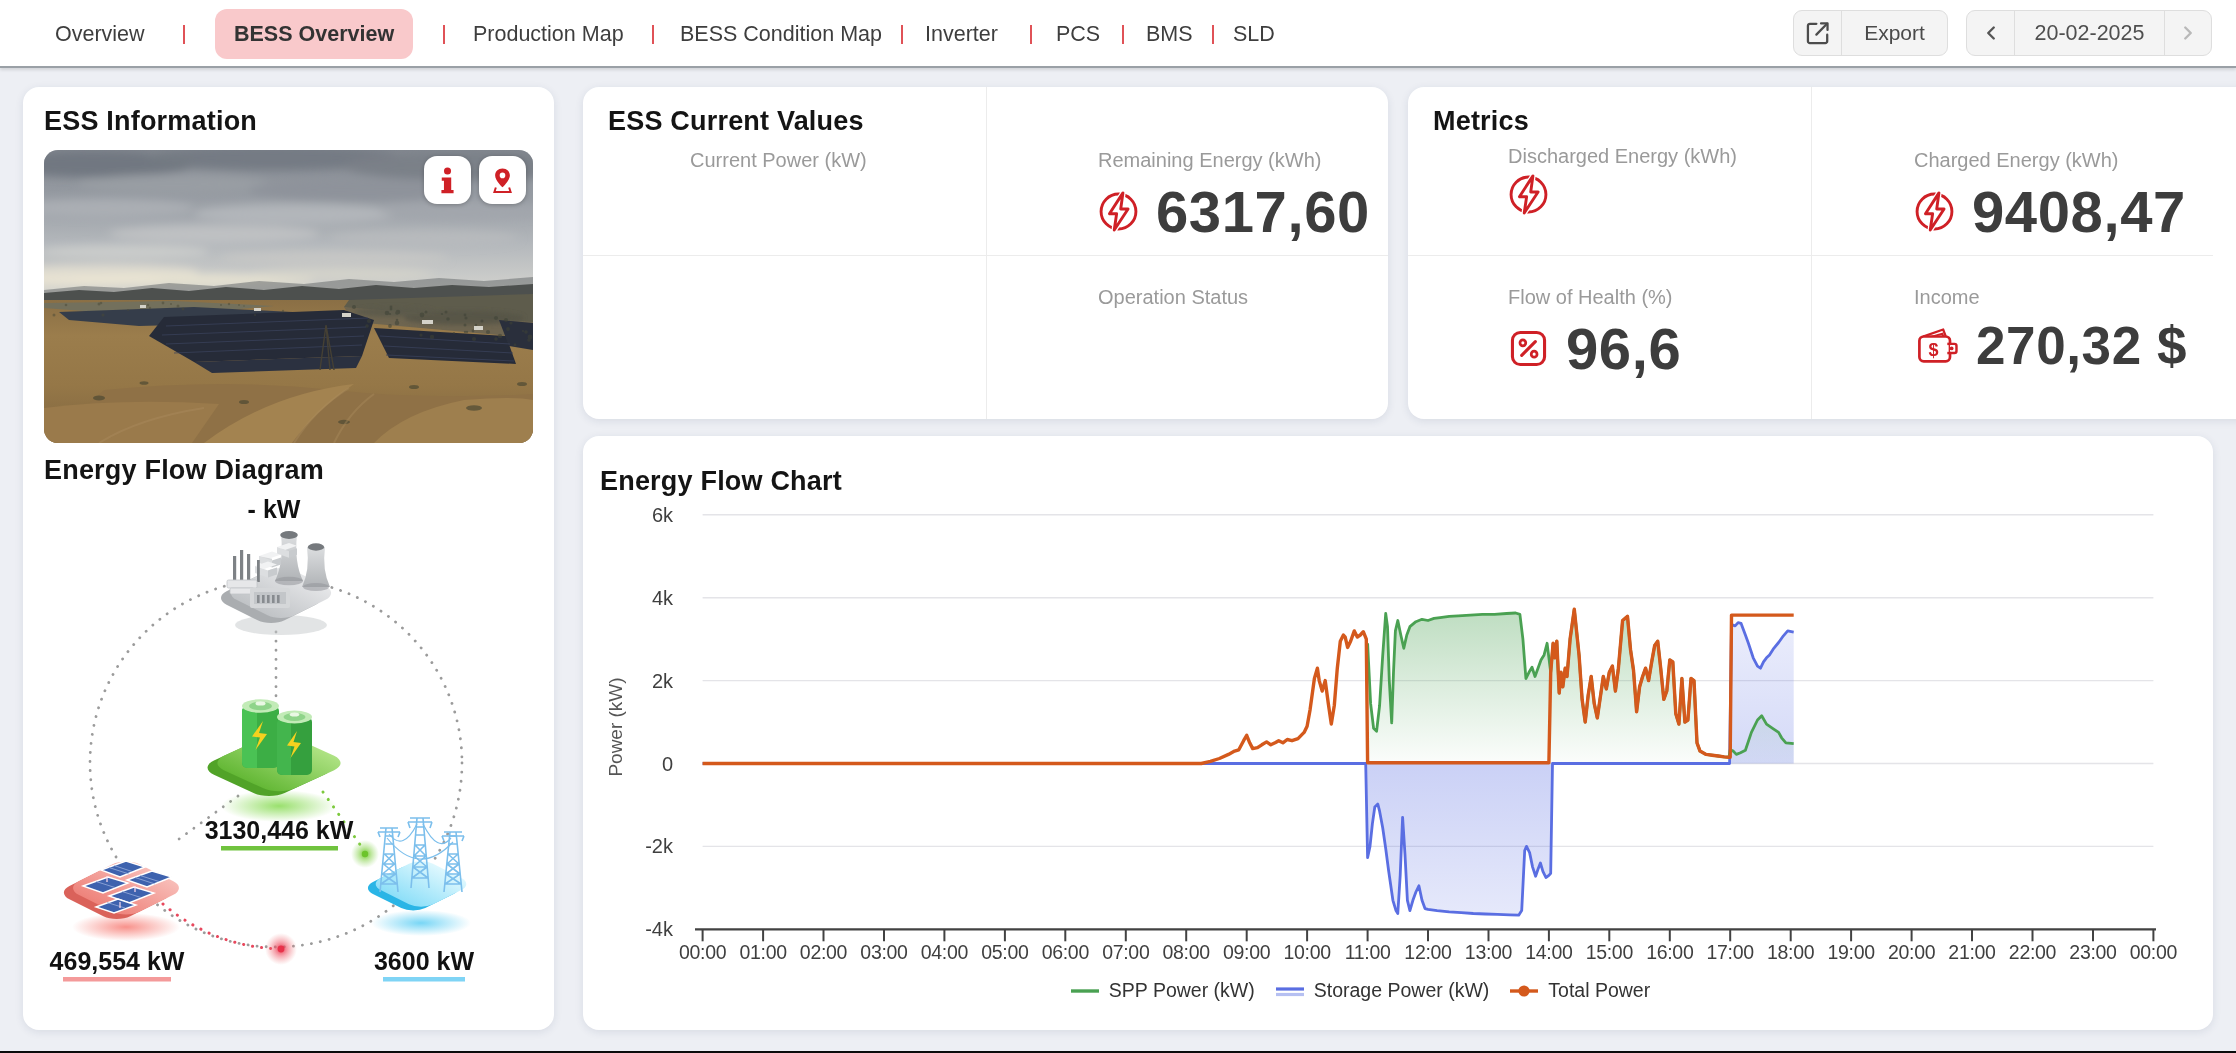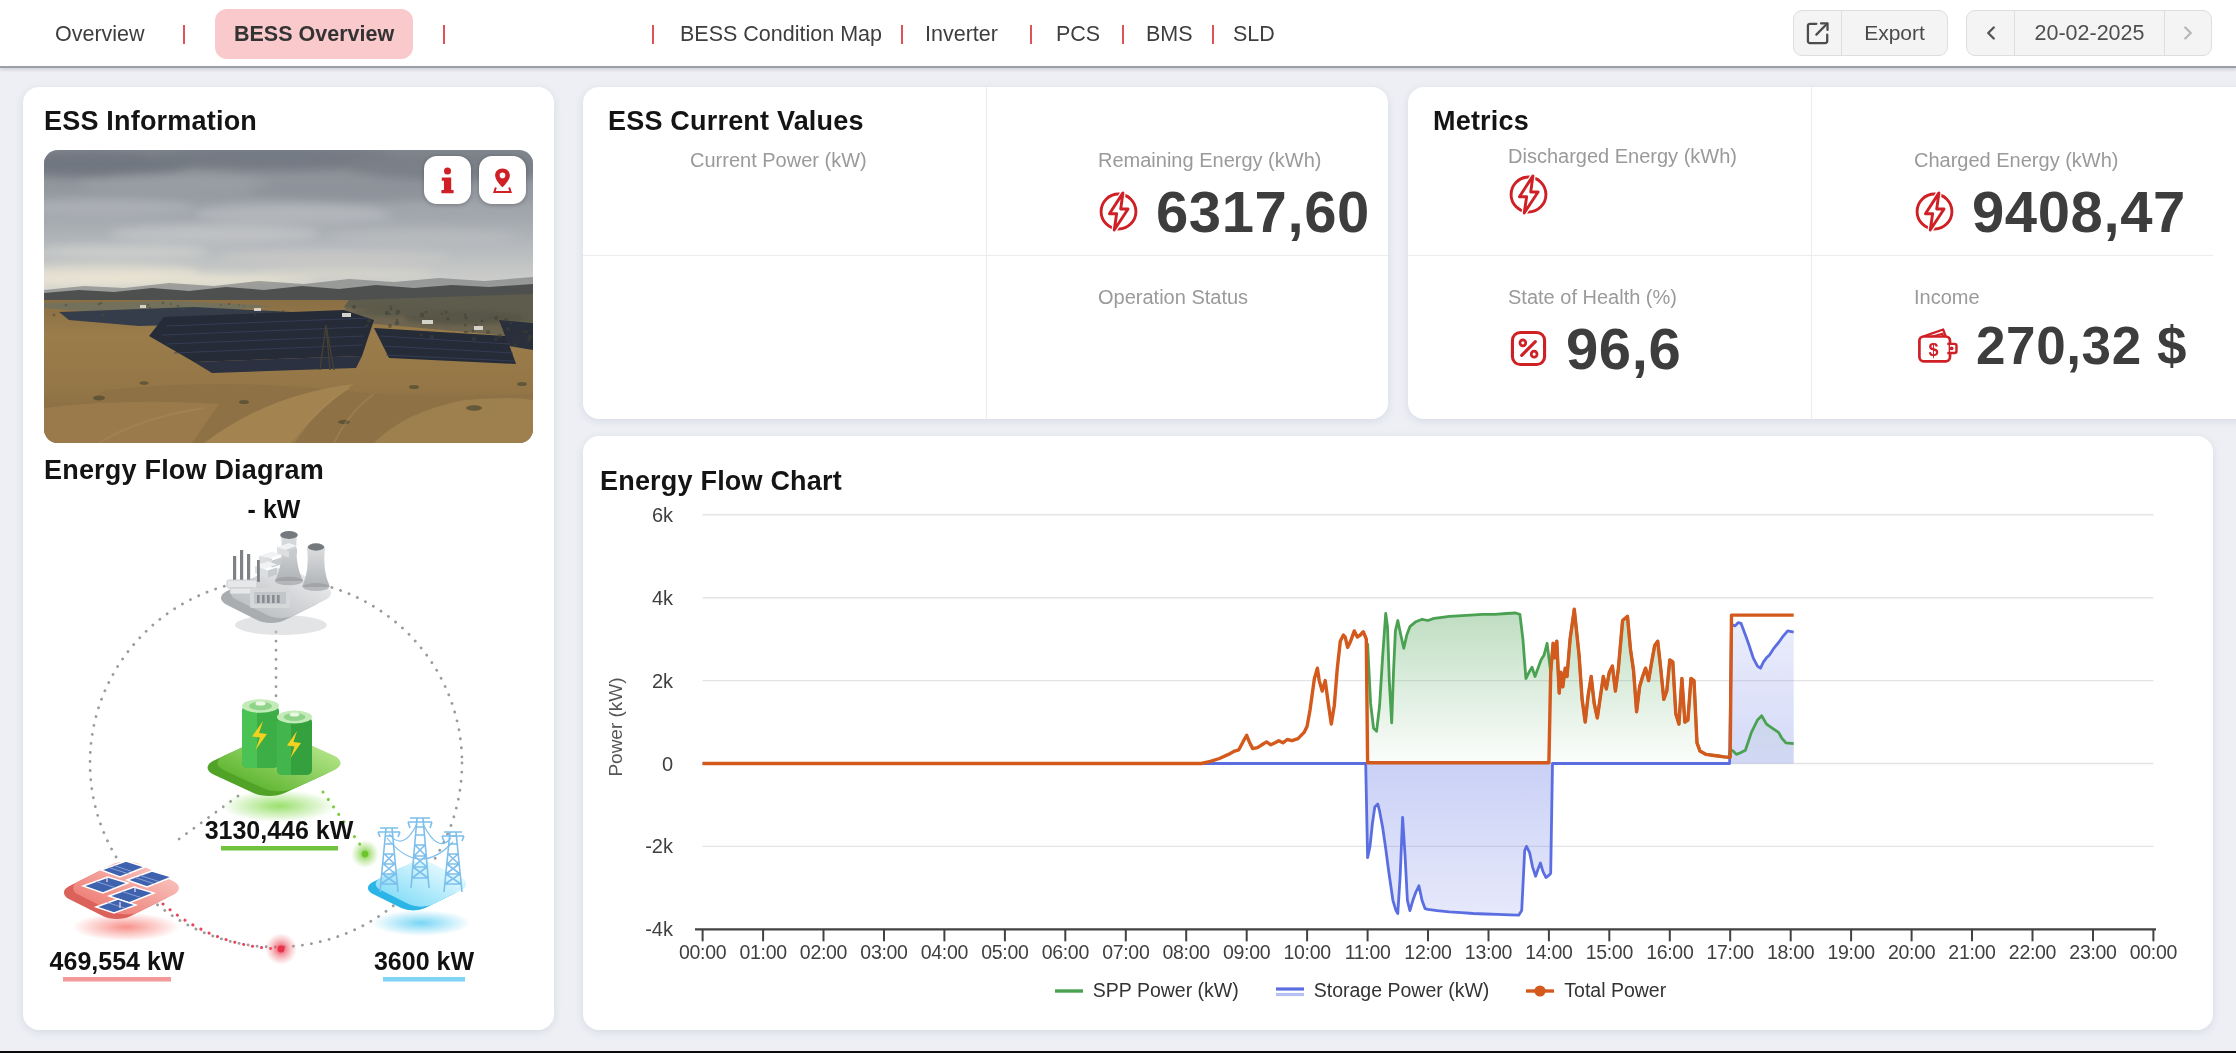--- a/index.html
+++ b/index.html
@@ -14,20 +14,21 @@
 .gbtn { position:absolute; top:10px; height:46px; background:#f4f4f4; border:1px solid #dedede; border-radius:9px; display:flex; align-items:center; }
 .gseg { height:100%; display:flex; align-items:center; justify-content:center; }
 .gdiv { width:1px; height:100%; background:#dedede; }
 </style></head>
 <body>
 <div style="position:absolute;left:0;top:0;width:2236px;height:68px;background:#fff;border-bottom:2px solid #9aa0a6;box-shadow:0 2px 3px rgba(0,0,0,0.12);">
 <div class="navtxt" style="left:55px;">Overview</div>
     <div class="navsep" style="left:183px;"></div>
     <div class="navpill" style="left:215px;">BESS Overview</div>
     <div class="navsep" style="left:443px;"></div>
+    <div class="navtxt" style="left:473px;">Production Map</div>
     <div class="navsep" style="left:652px;"></div>
     <div class="navtxt" style="left:680px;">BESS Condition Map</div>
     <div class="navsep" style="left:901px;"></div>
     <div class="navtxt" style="left:925px;">Inverter</div>
     <div class="navsep" style="left:1030px;"></div>
     <div class="navtxt" style="left:1056px;">PCS</div>
     <div class="navsep" style="left:1122px;"></div>
     <div class="navtxt" style="left:1146px;">BMS</div>
     <div class="navsep" style="left:1212px;"></div>
     <div class="navtxt" style="left:1233px;">SLD</div>
@@ -460,21 +461,21 @@
 <div class="mrow">
         <svg width="41" height="41" viewBox="0 0 24 24">
           <circle cx="12" cy="12" r="10.2" fill="none" stroke="#cf2026" stroke-width="1.7"></circle>
           <polygon points="14.6,1.1 6.7,13.3 10.9,13.3 9.5,22.8 17.6,10.5 13.3,10.5" fill="#fff" stroke="#fff" stroke-width="3.2" stroke-linejoin="round"></polygon>
           <polygon points="14.6,1.1 6.7,13.3 10.9,13.3 9.5,22.8 17.6,10.5 13.3,10.5" fill="none" stroke="#cf2026" stroke-width="1.7" stroke-linejoin="round"></polygon>
         </svg>
         <span class="mval" style="font-size:58px;">9408,47</span>
       </div>
 </div>
 <div style="position:absolute;left:100px;top:199px;">
-<div class="mlabel">State of Health (%)</div>
+<div class="mlabel">Flow of Health (%)</div>
 <div class="mrow">
         <svg width="41" height="41" viewBox="0 0 24 24">
           <rect x="2.6" y="2.6" width="18.8" height="18.8" rx="4.6" fill="none" stroke="#cf2026" stroke-width="1.8"></rect>
           <line x1="8" y1="16" x2="16" y2="8" stroke="#cf2026" stroke-width="1.8" stroke-linecap="round"></line>
           <circle cx="8.7" cy="8.7" r="1.7" fill="none" stroke="#cf2026" stroke-width="1.6"></circle>
           <circle cx="15.3" cy="15.3" r="1.7" fill="none" stroke="#cf2026" stroke-width="1.6"></circle>
         </svg>
         <span class="mval" style="font-size:58px;">96,6</span>
       </div>
 </div>
@@ -576,21 +577,21 @@
         <text x="90" y="417.4" text-anchor="end" font-size="20" fill="#3f3f3f">-2k</text>
         <text x="90" y="500.3" text-anchor="end" font-size="20" fill="#3f3f3f">-4k</text>
 <text x="39" y="291" text-anchor="middle" font-size="19" fill="#555" transform="rotate(-90 39 291)">Power (kW)</text>
 <path d="M784.6 207.3L787.6 267.4L790.6 292.3L793.6 295.2L796.6 269.5L799.7 219.7L802.7 177.5L804.5 190.7L806.3 244.6L808.7 286.9L810.5 236.3L812.4 194.9L814.8 184.5L817.8 199.0L820.8 212.3L823.8 199.0L826.9 190.7L832.9 185.7L839.0 183.3L845.0 184.5L851.0 182.4L857.1 181.6L866.2 180.4L875.2 179.9L887.3 179.1L899.4 178.3L911.5 178.3L923.6 177.5L932.7 177.0L936.9 178.3L939.9 203.1L942.9 242.5L946.0 236.3L949.0 231.3L952.0 240.5L955.0 232.2L958.0 223.9L961.1 218.9L964.1 207.3L965.9 221.8L967.7 236.3L970.1 207.3L971.9 221.8L973.8 205.2L976.2 257.0L978.0 236.3L979.8 250.8L982.2 232.2L984.0 240.5L987.1 203.1L991.3 173.3L996.1 219.7L999.1 263.3L1002.2 286.1L1005.2 259.1L1008.2 240.5L1011.2 267.4L1014.3 281.9L1017.3 261.2L1020.3 240.5L1023.3 252.9L1026.3 236.3L1029.4 230.1L1032.4 255.0L1035.4 232.2L1039.6 184.5L1044.5 180.4L1047.5 213.5L1050.5 234.2L1053.6 275.7L1056.6 250.8L1059.6 240.5L1062.6 232.2L1065.6 244.6L1068.7 225.9L1071.7 209.4L1074.7 205.2L1077.7 232.2L1080.8 263.3L1083.8 255.0L1086.8 223.9L1089.8 225.9L1092.8 277.8L1095.9 288.1L1098.9 242.5L1101.9 286.1L1104.9 284.0L1108.0 242.5L1111.0 244.6L1114.0 306.8L1117.0 315.1L1123.1 318.4L1129.1 319.2L1135.2 320.0L1141.2 320.9L1146.0 321.3L1147.2 313.8L1150.3 315.1L1153.3 318.4L1157.5 316.7L1162.4 314.2L1168.4 296.4L1174.5 284.0L1178.7 279.8L1183.5 288.1L1189.6 292.3L1195.6 296.4L1198.6 301.8L1202.9 306.8L1210.7 307.6L1210.7 327.5L784.6 327.5Z" fill="url(#gfill)" stroke="none"></path>
 <path d="M782.7 327.5L784.6 421.6L787.0 410.4L789.4 387.6L791.8 371.0L794.8 368.1L796.6 375.2L799.7 391.7L802.7 412.5L805.7 435.3L809.9 464.3L813.0 474.6L814.8 477.5L817.2 439.4L819.6 381.4L822.0 418.7L824.4 464.3L826.9 474.6L829.9 464.3L832.9 456.0L835.9 449.8L839.0 464.3L842.0 472.6L845.0 473.4L854.1 474.6L866.2 475.9L878.2 476.7L890.3 477.5L902.4 478.0L914.5 478.4L926.6 478.8L935.7 479.2L938.7 474.6L941.7 414.5L943.5 410.4L946.6 416.6L949.6 431.1L952.6 440.2L955.0 433.2L957.4 427.0L959.9 435.3L962.9 441.5L965.9 439.4L967.7 437.3L969.5 327.5L969.5 327.5L782.7 327.5Z" fill="url(#bnfill)" stroke="none"></path>
 <path d="M1146.6 327.5L1148.5 188.6L1152.1 189.9L1155.1 186.6L1158.1 187.4L1162.4 199.0L1165.4 207.3L1170.2 221.8L1174.5 230.1L1177.5 232.2L1180.5 225.9L1183.5 221.8L1186.5 218.9L1190.8 212.3L1195.6 206.5L1200.4 199.8L1204.7 194.9L1210.7 196.1L1210.7 327.5L1146.6 327.5Z" fill="url(#bpfill)" stroke="none"></path>
 <path d="M119.6 327.5L782.7 327.5L784.6 421.6L787.0 410.4L789.4 387.6L791.8 371.0L794.8 368.1L796.6 375.2L799.7 391.7L802.7 412.5L805.7 435.3L809.9 464.3L813.0 474.6L814.8 477.5L817.2 439.4L819.6 381.4L822.0 418.7L824.4 464.3L826.9 474.6L829.9 464.3L832.9 456.0L835.9 449.8L839.0 464.3L842.0 472.6L845.0 473.4L854.1 474.6L866.2 475.9L878.2 476.7L890.3 477.5L902.4 478.0L914.5 478.4L926.6 478.8L935.7 479.2L938.7 474.6L941.7 414.5L943.5 410.4L946.6 416.6L949.6 431.1L952.6 440.2L955.0 433.2L957.4 427.0L959.9 435.3L962.9 441.5L965.9 439.4L967.7 437.3L969.5 327.5L1146.6 327.5L1148.5 188.6L1152.1 189.9L1155.1 186.6L1158.1 187.4L1162.4 199.0L1165.4 207.3L1170.2 221.8L1174.5 230.1L1177.5 232.2L1180.5 225.9L1183.5 221.8L1186.5 218.9L1190.8 212.3L1195.6 206.5L1200.4 199.8L1204.7 194.9L1210.7 196.1" fill="none" stroke="#5a6ee2" stroke-width="2.8" stroke-linejoin="round"></path>
 <path d="M784.6 207.3L787.6 267.4L790.6 292.3L793.6 295.2L796.6 269.5L799.7 219.7L802.7 177.5L804.5 190.7L806.3 244.6L808.7 286.9L810.5 236.3L812.4 194.9L814.8 184.5L817.8 199.0L820.8 212.3L823.8 199.0L826.9 190.7L832.9 185.7L839.0 183.3L845.0 184.5L851.0 182.4L857.1 181.6L866.2 180.4L875.2 179.9L887.3 179.1L899.4 178.3L911.5 178.3L923.6 177.5L932.7 177.0L936.9 178.3L939.9 203.1L942.9 242.5L946.0 236.3L949.0 231.3L952.0 240.5L955.0 232.2L958.0 223.9L961.1 218.9L964.1 207.3L965.9 221.8L967.7 236.3L970.1 207.3L971.9 221.8L973.8 205.2L976.2 257.0L978.0 236.3L979.8 250.8L982.2 232.2L984.0 240.5L987.1 203.1L991.3 173.3L996.1 219.7L999.1 263.3L1002.2 286.1L1005.2 259.1L1008.2 240.5L1011.2 267.4L1014.3 281.9L1017.3 261.2L1020.3 240.5L1023.3 252.9L1026.3 236.3L1029.4 230.1L1032.4 255.0L1035.4 232.2L1039.6 184.5L1044.5 180.4L1047.5 213.5L1050.5 234.2L1053.6 275.7L1056.6 250.8L1059.6 240.5L1062.6 232.2L1065.6 244.6L1068.7 225.9L1071.7 209.4L1074.7 205.2L1077.7 232.2L1080.8 263.3L1083.8 255.0L1086.8 223.9L1089.8 225.9L1092.8 277.8L1095.9 288.1L1098.9 242.5L1101.9 286.1L1104.9 284.0L1108.0 242.5L1111.0 244.6L1114.0 306.8L1117.0 315.1L1123.1 318.4L1129.1 319.2L1135.2 320.0L1141.2 320.9L1146.0 321.3L1147.2 313.8L1150.3 315.1L1153.3 318.4L1157.5 316.7L1162.4 314.2L1168.4 296.4L1174.5 284.0L1178.7 279.8L1183.5 288.1L1189.6 292.3L1195.6 296.4L1198.6 301.8L1202.9 306.8L1210.7 307.6" fill="none" stroke="#4aa152" stroke-width="2.8" stroke-linejoin="round"></path>
 <path d="M119.6 327.5L618.3 327.5L627.4 325.4L636.4 322.5L645.5 318.4L651.6 315.1L655.8 313.8L660.6 304.7L663.7 299.3L666.7 306.8L669.7 312.6L674.5 311.7L678.8 308.8L683.6 305.9L687.8 308.8L692.1 306.8L695.7 304.7L699.9 306.8L704.2 303.5L709.0 304.7L715.0 302.6L721.1 296.4L724.1 290.2L727.1 273.6L731.4 242.5L734.4 232.2L736.2 244.6L739.2 255.0L742.2 244.6L745.3 267.4L748.3 288.1L751.3 269.5L754.3 232.2L757.3 205.2L760.4 199.0L762.2 201.1L764.6 211.4L767.6 205.2L771.3 194.9L774.3 201.1L777.3 199.0L780.3 195.7L783.3 203.1L784.6 326.7L965.9 326.7L967.7 236.3L970.1 207.3L971.9 221.8L973.8 205.2L976.2 257.0L978.0 236.3L979.8 250.8L982.2 232.2L984.0 240.5L987.1 203.1L991.3 173.3L996.1 219.7L999.1 263.3L1002.2 286.1L1005.2 259.1L1008.2 240.5L1011.2 267.4L1014.3 281.9L1017.3 261.2L1020.3 240.5L1023.3 252.9L1026.3 236.3L1029.4 230.1L1032.4 255.0L1035.4 232.2L1039.6 184.5L1044.5 180.4L1047.5 213.5L1050.5 234.2L1053.6 275.7L1056.6 250.8L1059.6 240.5L1062.6 232.2L1065.6 244.6L1068.7 225.9L1071.7 209.4L1074.7 205.2L1077.7 232.2L1080.8 263.3L1083.8 255.0L1086.8 223.9L1089.8 225.9L1092.8 277.8L1095.9 288.1L1098.9 242.5L1101.9 286.1L1104.9 284.0L1108.0 242.5L1111.0 244.6L1114.0 306.8L1117.0 315.1L1123.1 318.4L1129.1 319.2L1135.2 320.0L1141.2 320.9L1146.0 321.3L1147.2 321.3L1148.5 179.1L1210.7 179.1" fill="none" stroke="#d4591c" stroke-width="3.4" stroke-linejoin="round"></path>
 </svg></div>
-<div style="position:absolute;left:0;top:543px;width:1630px;display:flex;justify-content:center;gap:36px;transform:translateX(-38px);font-size:19.5px;color:#333;">
+<div style="position:absolute;left:0;top:543px;width:1630px;display:flex;justify-content:center;gap:20px;transform:translateX(-38px);font-size:19.5px;color:#333;">
 <div style="display:flex;align-items:center;gap:9px;"><svg width="30" height="12" viewBox="0 0 30 12">
           <line x1="1" y1="6" x2="29" y2="6" stroke="#4aa152" stroke-width="3.4"></line>
         </svg>SPP Power (kW)</div>
 <div style="display:flex;align-items:center;gap:9px;"><svg width="30" height="12" viewBox="0 0 30 12">
           <line x1="1" y1="4" x2="29" y2="4" stroke="#5a6ee2" stroke-width="3.2"></line>
           <line x1="1" y1="9.5" x2="29" y2="9.5" stroke="#b6c0f2" stroke-width="3.2"></line>
         </svg>Storage Power (kW)</div>
 <div style="display:flex;align-items:center;gap:9px;"><svg width="30" height="16" viewBox="0 0 30 16">
           <line x1="1" y1="8" x2="29" y2="8" stroke="#d4591c" stroke-width="3.4"></line>
           <circle cx="15" cy="8" r="5.6" fill="#d4591c"></circle>

